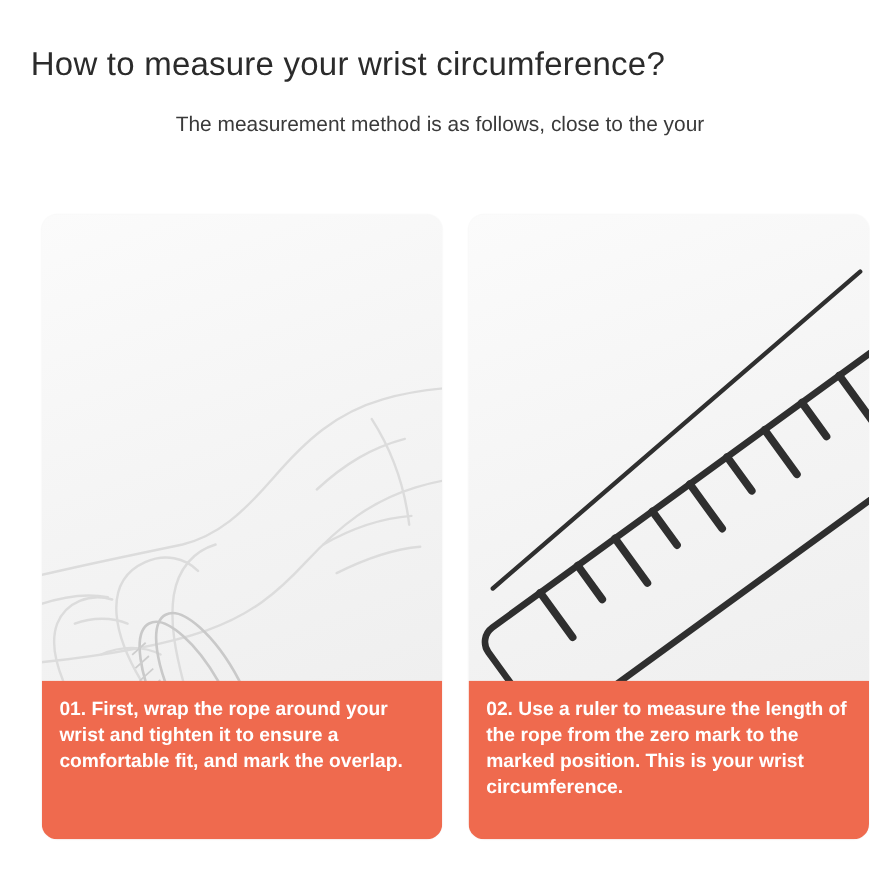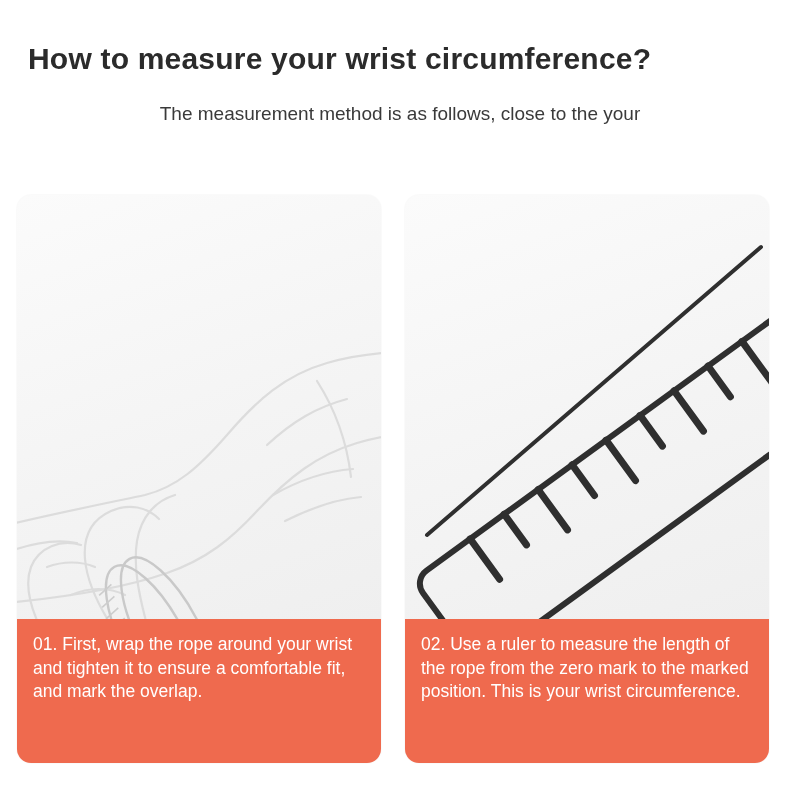--- a/index.html
+++ b/index.html
@@ -16,43 +16,44 @@
     width: 800px;
     height: 800px;
     background: #ffffff;
     overflow: hidden;
   }
   .title {
     position: absolute;
     left: 28px;
     top: 42px;
     font-size: 30px;
-    font-weight: bold;
+    font-weight: normal;
     color: #2b2b2b;
     letter-spacing: 0.2px;
     white-space: nowrap;
   }
   .subtitle {
     position: absolute;
     left: 0;
     right: 0;
     top: 103px;
     text-align: center;
     font-size: 19px;
     color: #3a3a3a;
     white-space: nowrap;
   }
   .cards {
     position: absolute;
-    left: 17px;
+    left: 38px;
     top: 195px;
     width: 756px;
     height: 568px;
     display: flex;
     gap: 24px;
+    font-weight: bold;
   }
   .card {
     position: relative;
     width: 364px;
     height: 568px;
     border-radius: 14px;
     overflow: hidden;
     background: #f7f7f7;
     box-shadow: 0 0 0 1px rgba(0,0,0,0.02);
   }

